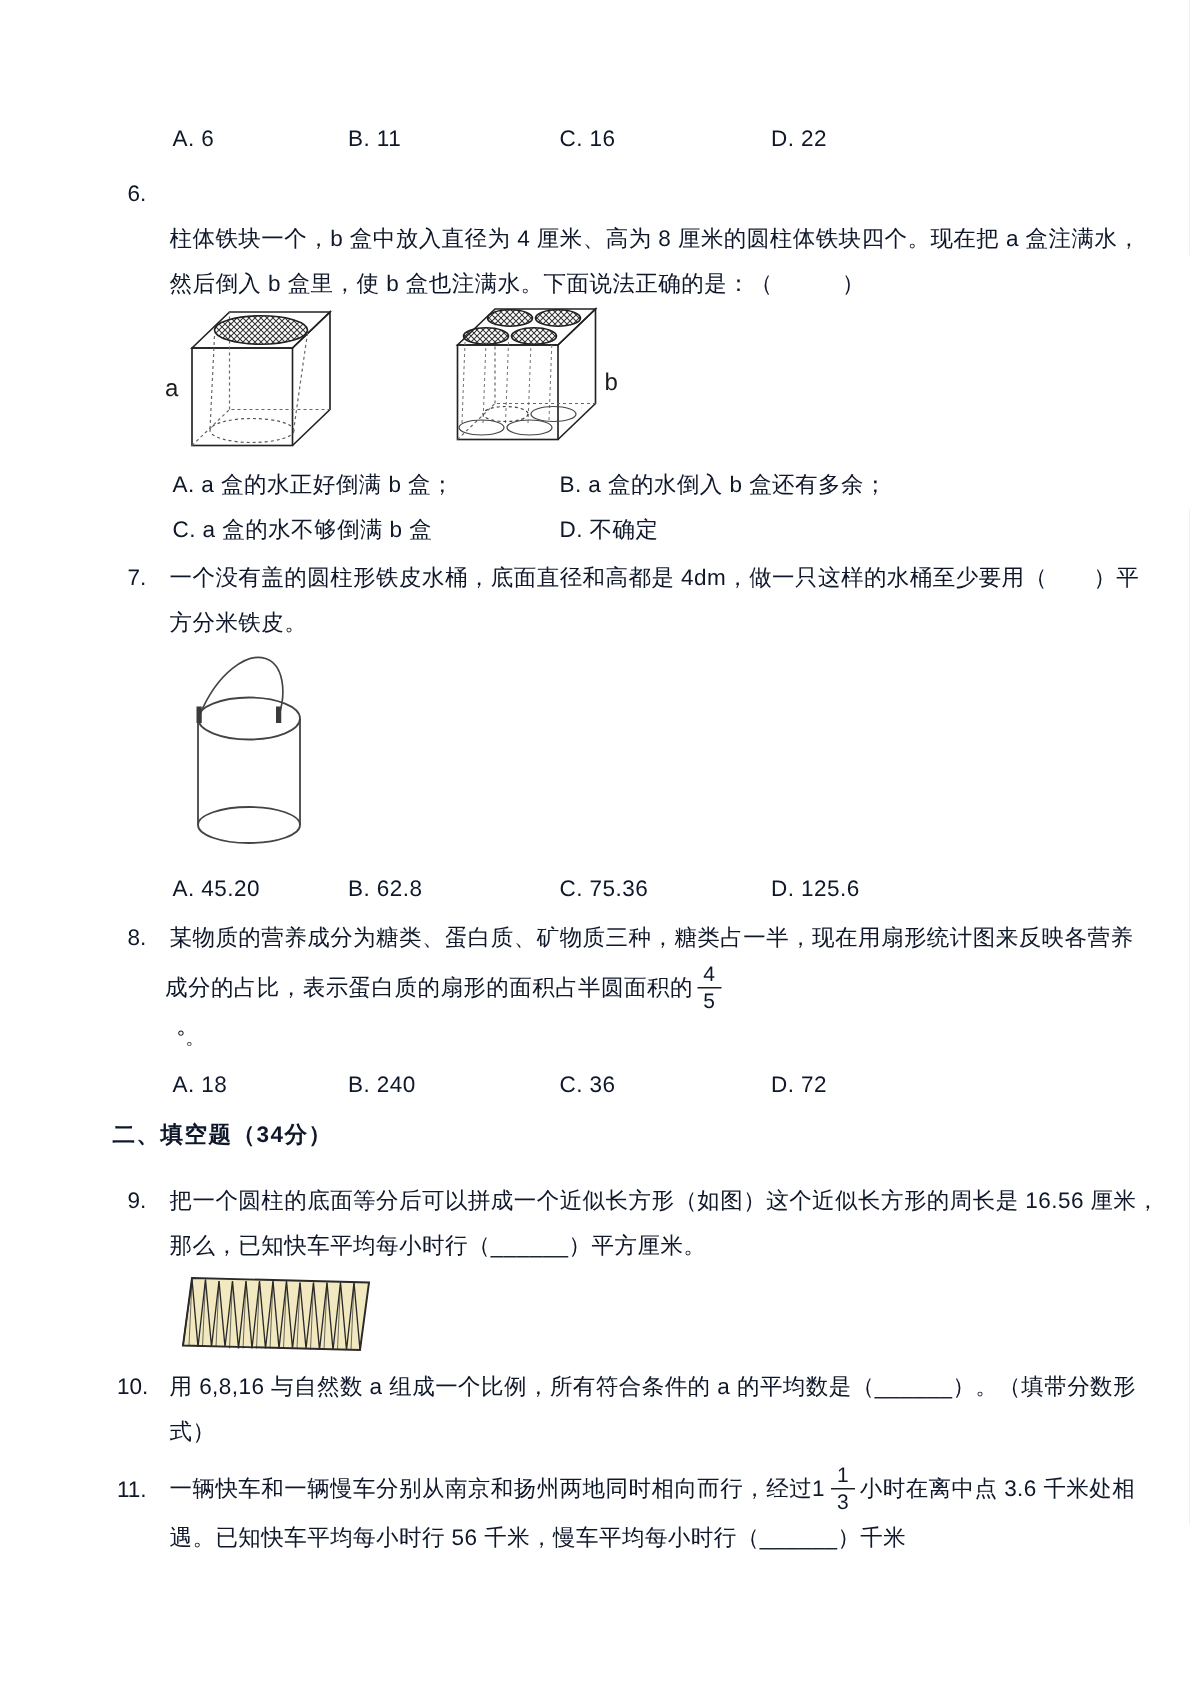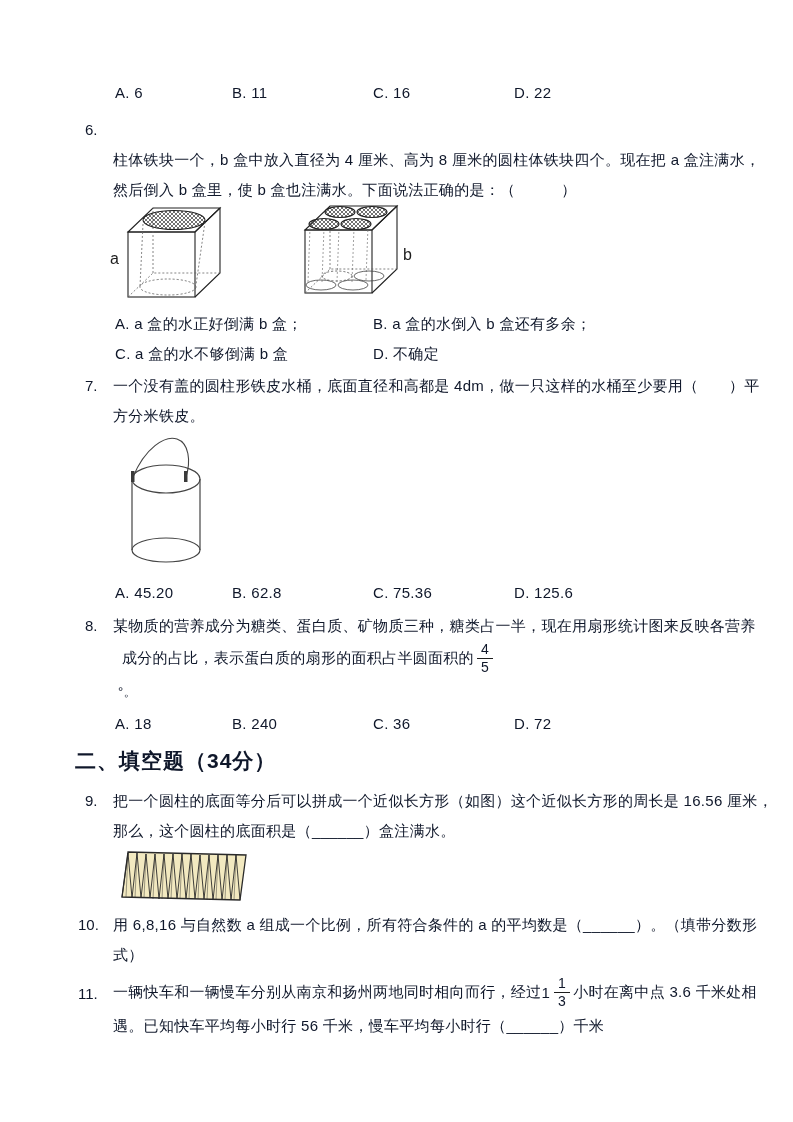--- a/index.html
+++ b/index.html
@@ -33,21 +33,21 @@
     vertical-align:middle;
     text-align:center;
     line-height:1.05;
     margin:0 3px;
   }
   .frac .num { display:block; font-size:14px; padding:0 4px 1px 4px; }
   .frac .den { display:block; font-size:14px; border-top:1.2px solid #1c1c1c; padding:1px 4px 0 4px; }
   .mixed-whole { font-size:15px; margin-right:1px; }
   .section-title {
     position:absolute;
-    font-size:21px;
+    font-size:15px;
     font-weight:bold;
     letter-spacing:1px;
   }
   .figure { position:absolute; }
   svg { display:block; }
 </style>
 </head>
 <body>
 
 <div class="page">
@@ -122,39 +122,39 @@
     </svg>
   </div>
 
   <div class="line" style="left:115px; top:583px;">A. 45.20</div>
   <div class="line" style="left:232px; top:583px;">B. 62.8</div>
   <div class="line" style="left:373px; top:583px;">C. 75.36</div>
   <div class="line" style="left:514px; top:583px;">D. 125.6</div>
 
   <div class="qnum" style="left:85px; top:616px;">8.</div>
   <div class="line" style="left:113px; top:616px;">某物质的营养成分为糖类、蛋白质、矿物质三种，糖类占一半，现在用扇形统计图来反映各营养</div>
-  <div class="flexline" style="left:122px; top:641px; height:34px;">
+  <div class="flexline" style="left:110px; top:641px; height:34px;">
     <span>成分的占比，表示蛋白质的扇形的面积占半圆面积的</span>
     <span class="frac">
       <span class="num">4</span>
       <span class="den">5</span>
     </span>
   </div>
   <div class="line" style="left:118px; top:682px; font-size:13px;">°。</div>
 
   <div class="line" style="left:115px; top:714px;">A. 18</div>
   <div class="line" style="left:232px; top:714px;">B. 240</div>
   <div class="line" style="left:373px; top:714px;">C. 36</div>
   <div class="line" style="left:514px; top:714px;">D. 72</div>
 
   <div class="section-title" style="left:75px; top:747px;">二、填空题（34分）</div>
 
   <div class="qnum" style="left:85px; top:791px;">9.</div>
   <div class="line" style="left:113px; top:791px;">把一个圆柱的底面等分后可以拼成一个近似长方形（如图）这个近似长方形的周长是 16.56 厘米，</div>
-  <div class="line" style="left:113px; top:821px;">那么，这个圆柱的底面积是（______）盒注满水。</div>
+  <div class="line" style="left:113px; top:821px;">那么，已知快车平均每小时行（______）平方厘米。</div>
 
   <div class="figure" style="left:115px; top:848px;">
     <svg width="140" height="60" viewBox="0 0 140 60">
       <path d="M13,4 L131,7 L125,52 L7,49 Z" fill="#f2e9c0" stroke="#2a2a2a" stroke-width="1.3"></path>
       <path d="M7,49 L13,5 L17,50 L22,5 L26,50 L31,6 L35,50 L40,6 L44,51 L49,6 L53,51 L58,6 L62,51 L67,6 L71,51 L76,6 L80,51 L85,7 L89,51 L94,7 L98,52 L103,7 L107,52 L112,7 L116,52 L121,7 L125,52" fill="none" stroke="#2a2a2a" stroke-width="0.9"></path>
       <path d="M13,5 L11,49 M22,5 L20,50 M31,6 L29,50 M40,6 L38,51 M49,6 L47,51 M58,6 L56,51 M67,6 L65,51 M76,6 L74,51 M85,7 L83,51 M94,7 L92,52 M103,7 L101,52 M112,7 L110,52 M121,7 L119,52" fill="none" stroke="#2a2a2a" stroke-width="0.6" opacity="0.75"></path>
     </svg>
   </div>
 
   <div class="qnum" style="left:78px; top:915px;">10.</div>

